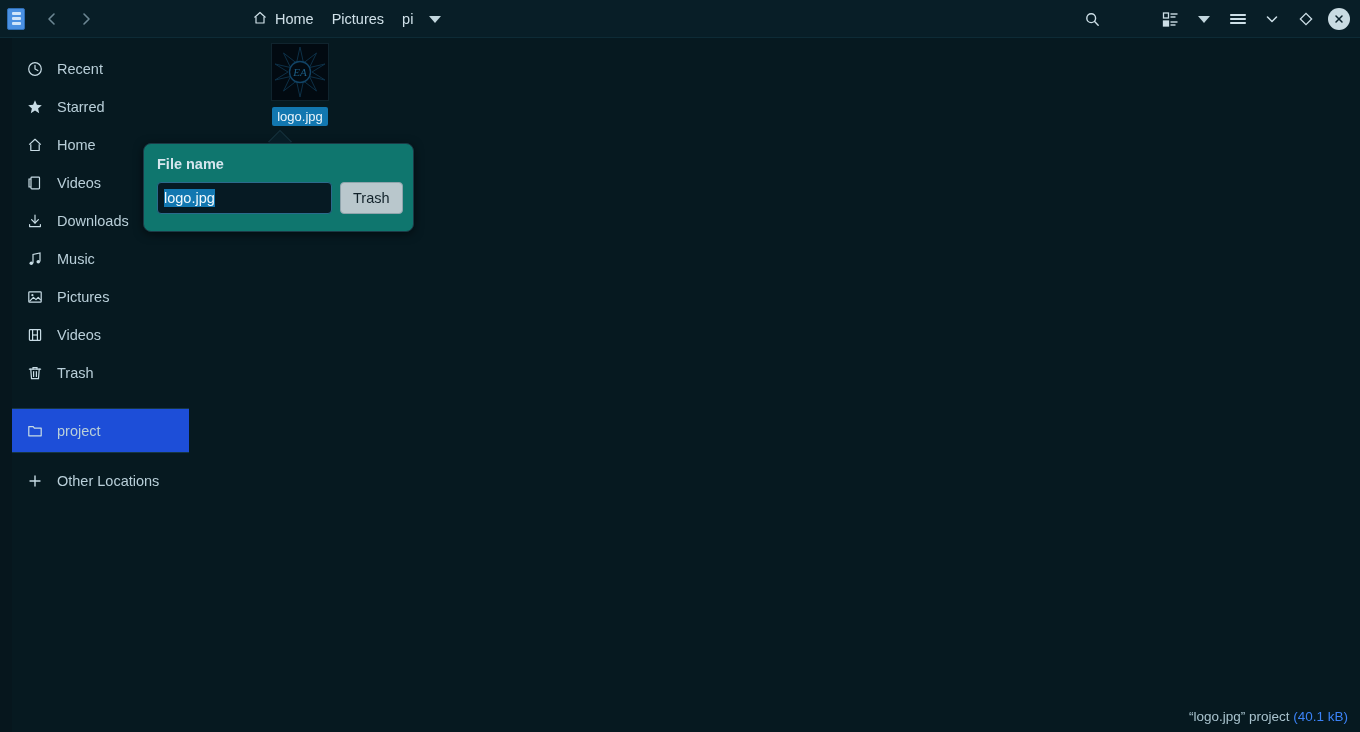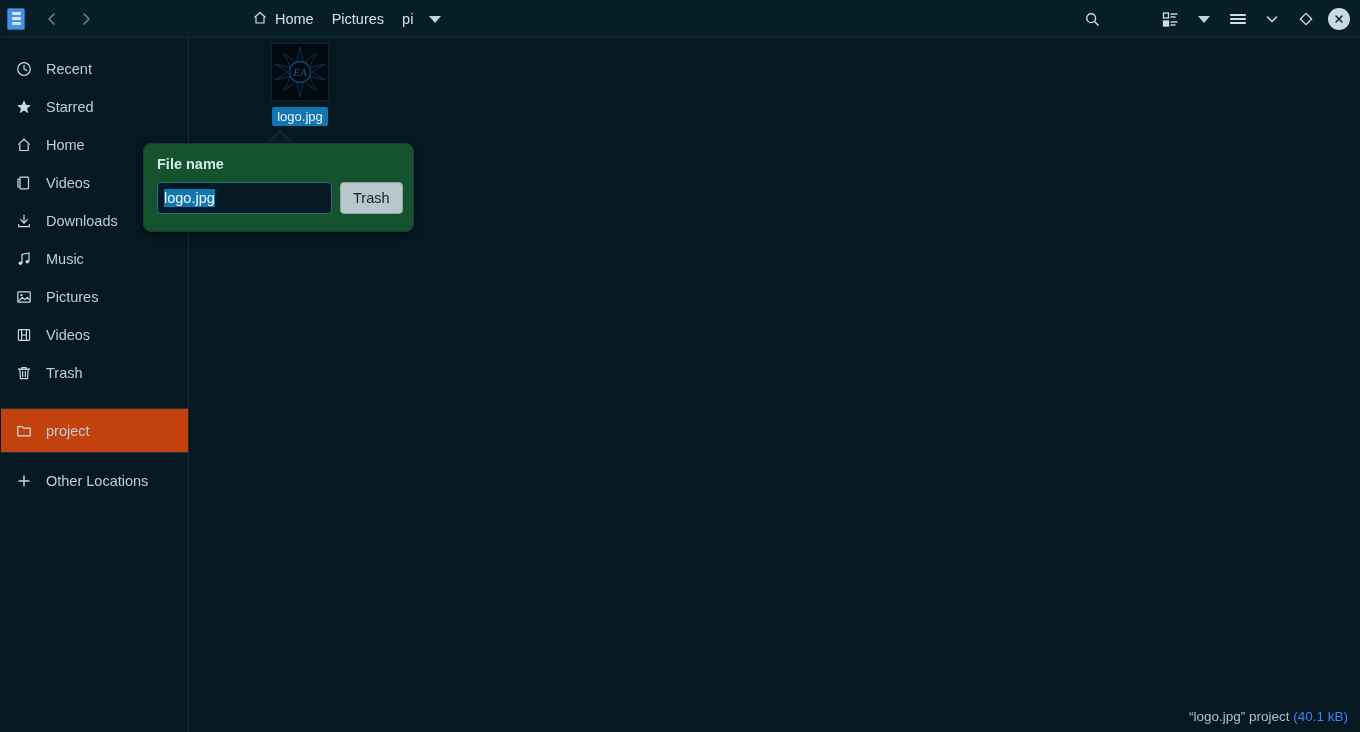--- a/index.html
+++ b/index.html
@@ -66,34 +66,34 @@
   .hb-btn.spaced { margin-left: 44px; }
   .closebtn {
     width: 22px; height: 22px; border-radius: 50%;
     background: #c9dbe2; color: #0b222c;
     display: flex; align-items: center; justify-content: center;
     margin-right: 10px; margin-left: 5px; cursor: default;
   }
 
   
   #sidebar {
-    position: absolute; left: 1px; top: 38px;
+    position: absolute; left: 12px; top: 38px;
     width: 188px; height: 694px;
     background: #061920;
     border-right: 1px solid #13303b;
   }
   .side-item {
     height: 38px; display: flex; align-items: center; gap: 14px;
     padding-left: 14px; color: #b9cfd9; font-size: 14.5px; cursor: default;
   }
   .side-item .si-ico {
     width: 17px; height: 17px; display: flex; align-items: center; justify-content: center;
     color: #c8dce5; flex: none;
   }
-  .side-item.highlight { background: #c2410c; }
+  .side-item.highlight { background: #1d4ed8; }
   .side-sep { height: 1px; background: #163642; margin: 0; }
   .side-gap { height: 12px; }
 
   
   #content {
     position: absolute; left: 189px; top: 38px;
     width: 1171px; height: 694px;
     background: #061920;
     padding-left: 16px;
   }
@@ -111,21 +111,21 @@
   .file-label {
     margin-top: 6px; background: #1277b0; color: #eaf4fa;
     font-size: 13px; padding: 2px 5px; border-radius: 2px;
     white-space: nowrap;
   }
 
   
   #rename-popover {
     position: absolute; left: 143px; top: 143px;
     width: 271px; height: 89px;
-    background: #14532d;
+    background: #0f766e;
     border: 1px solid #1b3a46;
     border-radius: 8px;
     box-shadow: 0 2px 10px rgba(0,0,0,0.55);
     z-index: 30;
   }
   #popover-tail {
     position: absolute; left: 268px; top: 131px;
     width: 0; height: 0;
     border-left: 12px solid transparent;
     border-right: 12px solid transparent;

